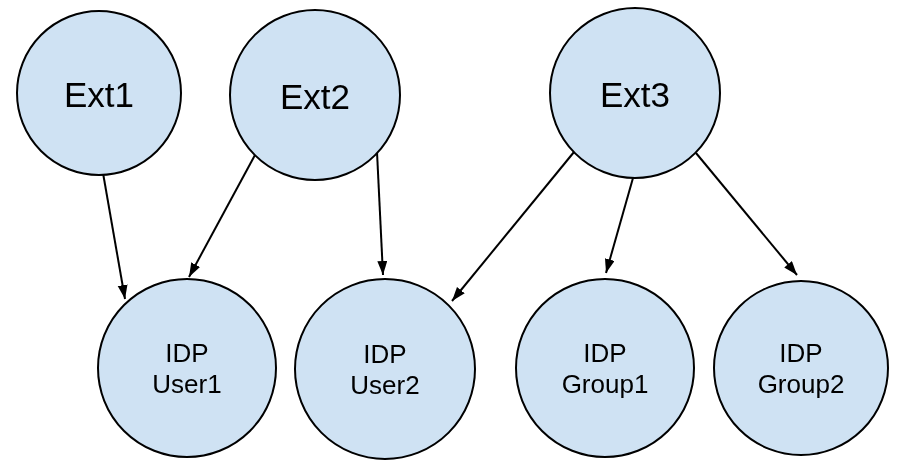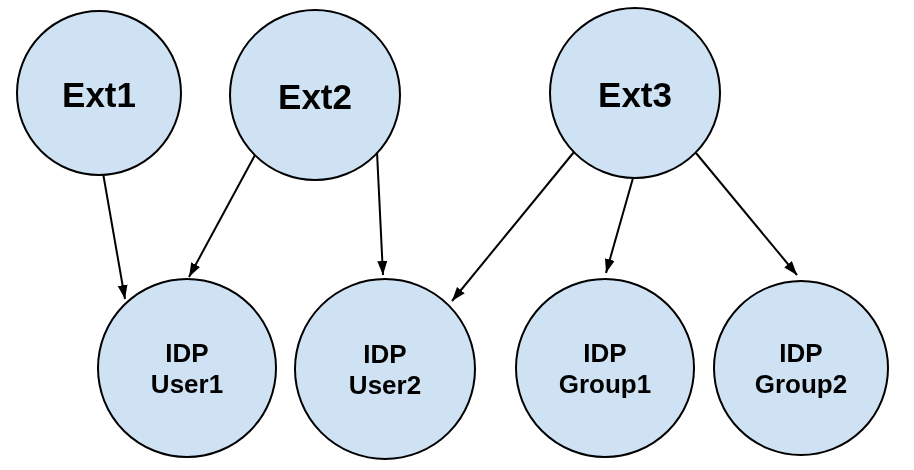--- a/index.html
+++ b/index.html
@@ -6,21 +6,20 @@
     margin: 0;
     padding: 0;
     background: #ffffff;
   }
   .canvas {
     position: relative;
     width: 914px;
     height: 470px;
     background: #ffffff;
     font-family: "Liberation Sans", sans-serif;
-    font-weight: bold;
   }
   svg { display: block; }
   .node-circle {
     stroke: #000000;
     stroke-width: 2;
   }
   .edge {
     stroke: #000000;
     stroke-width: 2;
     fill: none;

